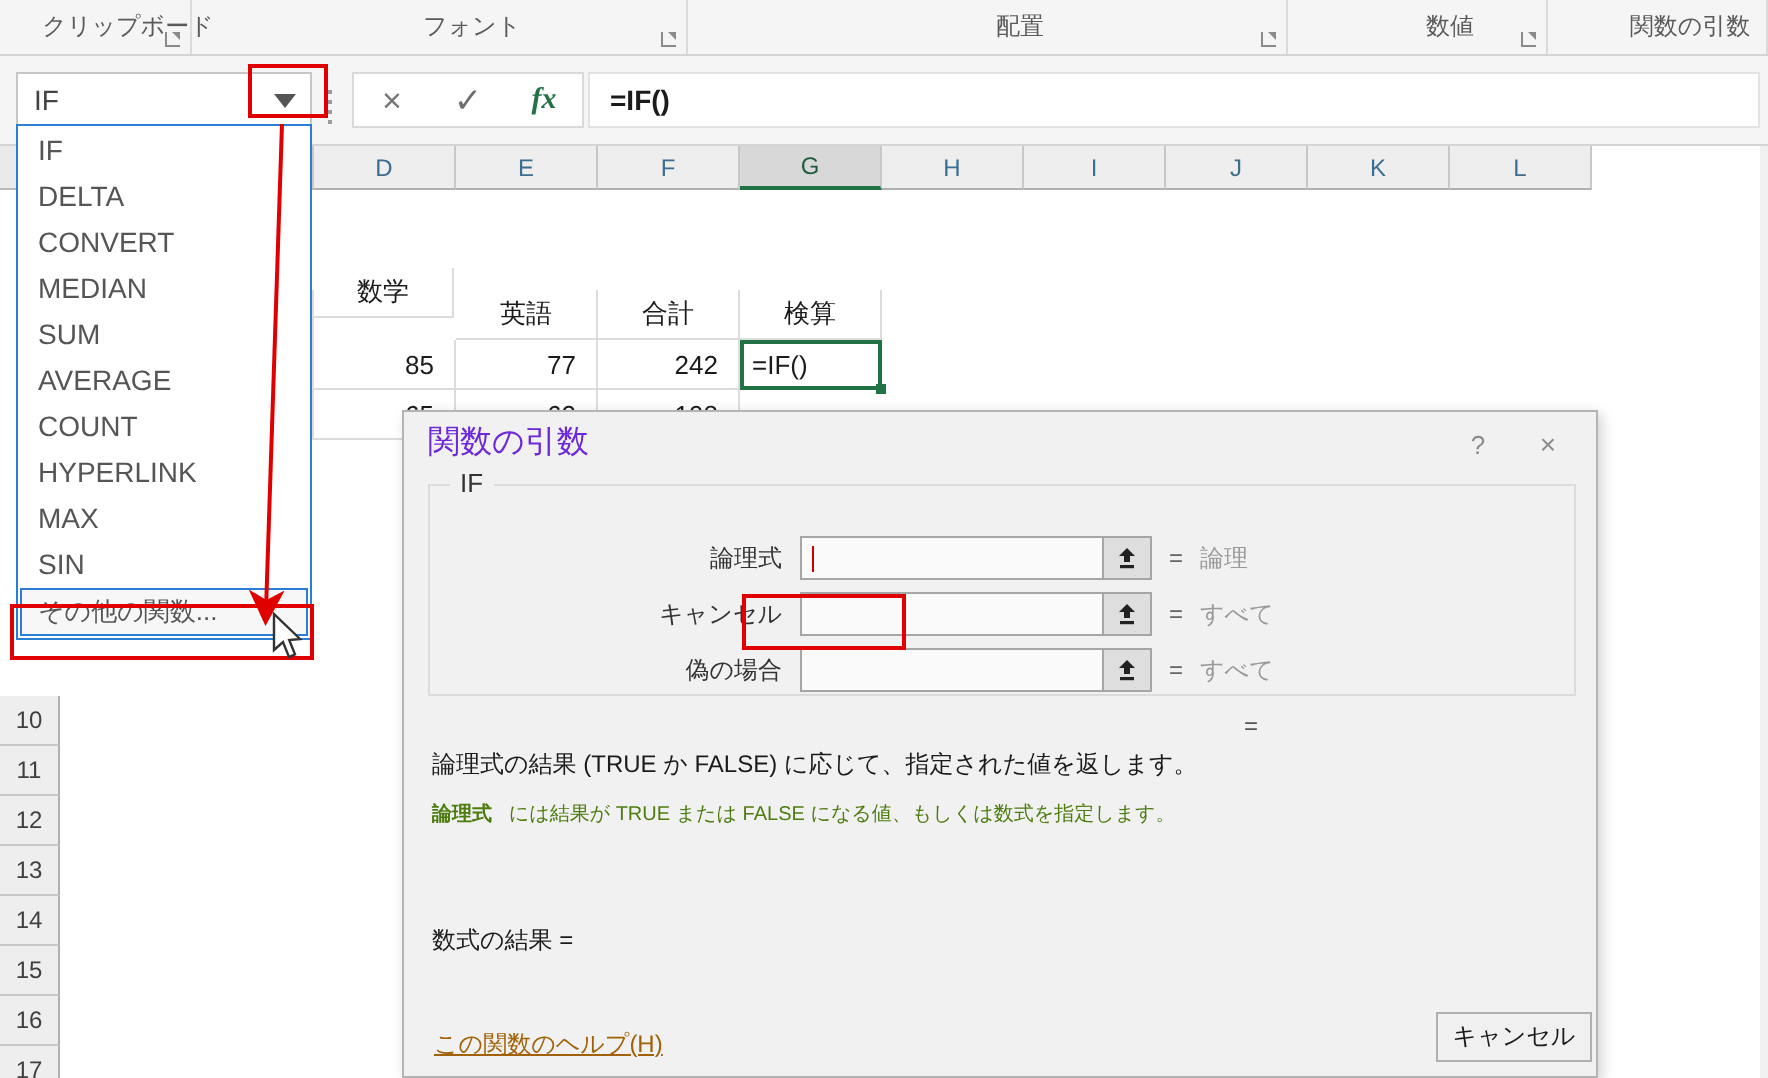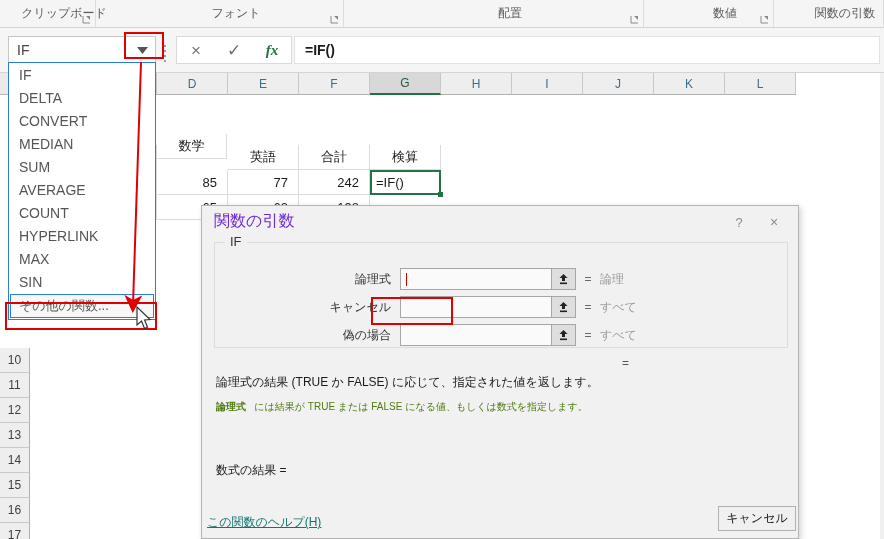--- a/index.html
+++ b/index.html
@@ -226,22 +226,22 @@
     position: absolute; left: 14px; top: 194px; width: 570px;
     text-align: left;
     font-size: 10px; color: #4d7c0f;
   }
   .dlg-argdesc b { font-weight: bold; }
   .dlg-formula-result {
     position: absolute; left: 14px; top: 256px;
     font-size: 12px; color: #1b1b1b;
   }
   .dlg-helplink {
-    position: absolute; left: 5px; top: 308px;
-    font-size: 12px; color: #0f766e; text-decoration: underline;
+    position: absolute; left: 15px; top: 308px;
+    font-size: 12px; color: #a16207; text-decoration: underline;
   }
   .dlg-ok {
     position: absolute; left: 430px; top: 300px; width: 78px; height: 25px;
     background: #f0f0f0; border: 2px solid #1a7fd4;
     display: flex; align-items: center; justify-content: center;
     font-size: 12px; color: #1b1b1b;
   }
   .dlg-cancel {
     position: absolute; left: 516px; top: 300px; width: 78px; height: 25px;
     background: #f0f0f0; border: 1px solid #b0b0b0;

